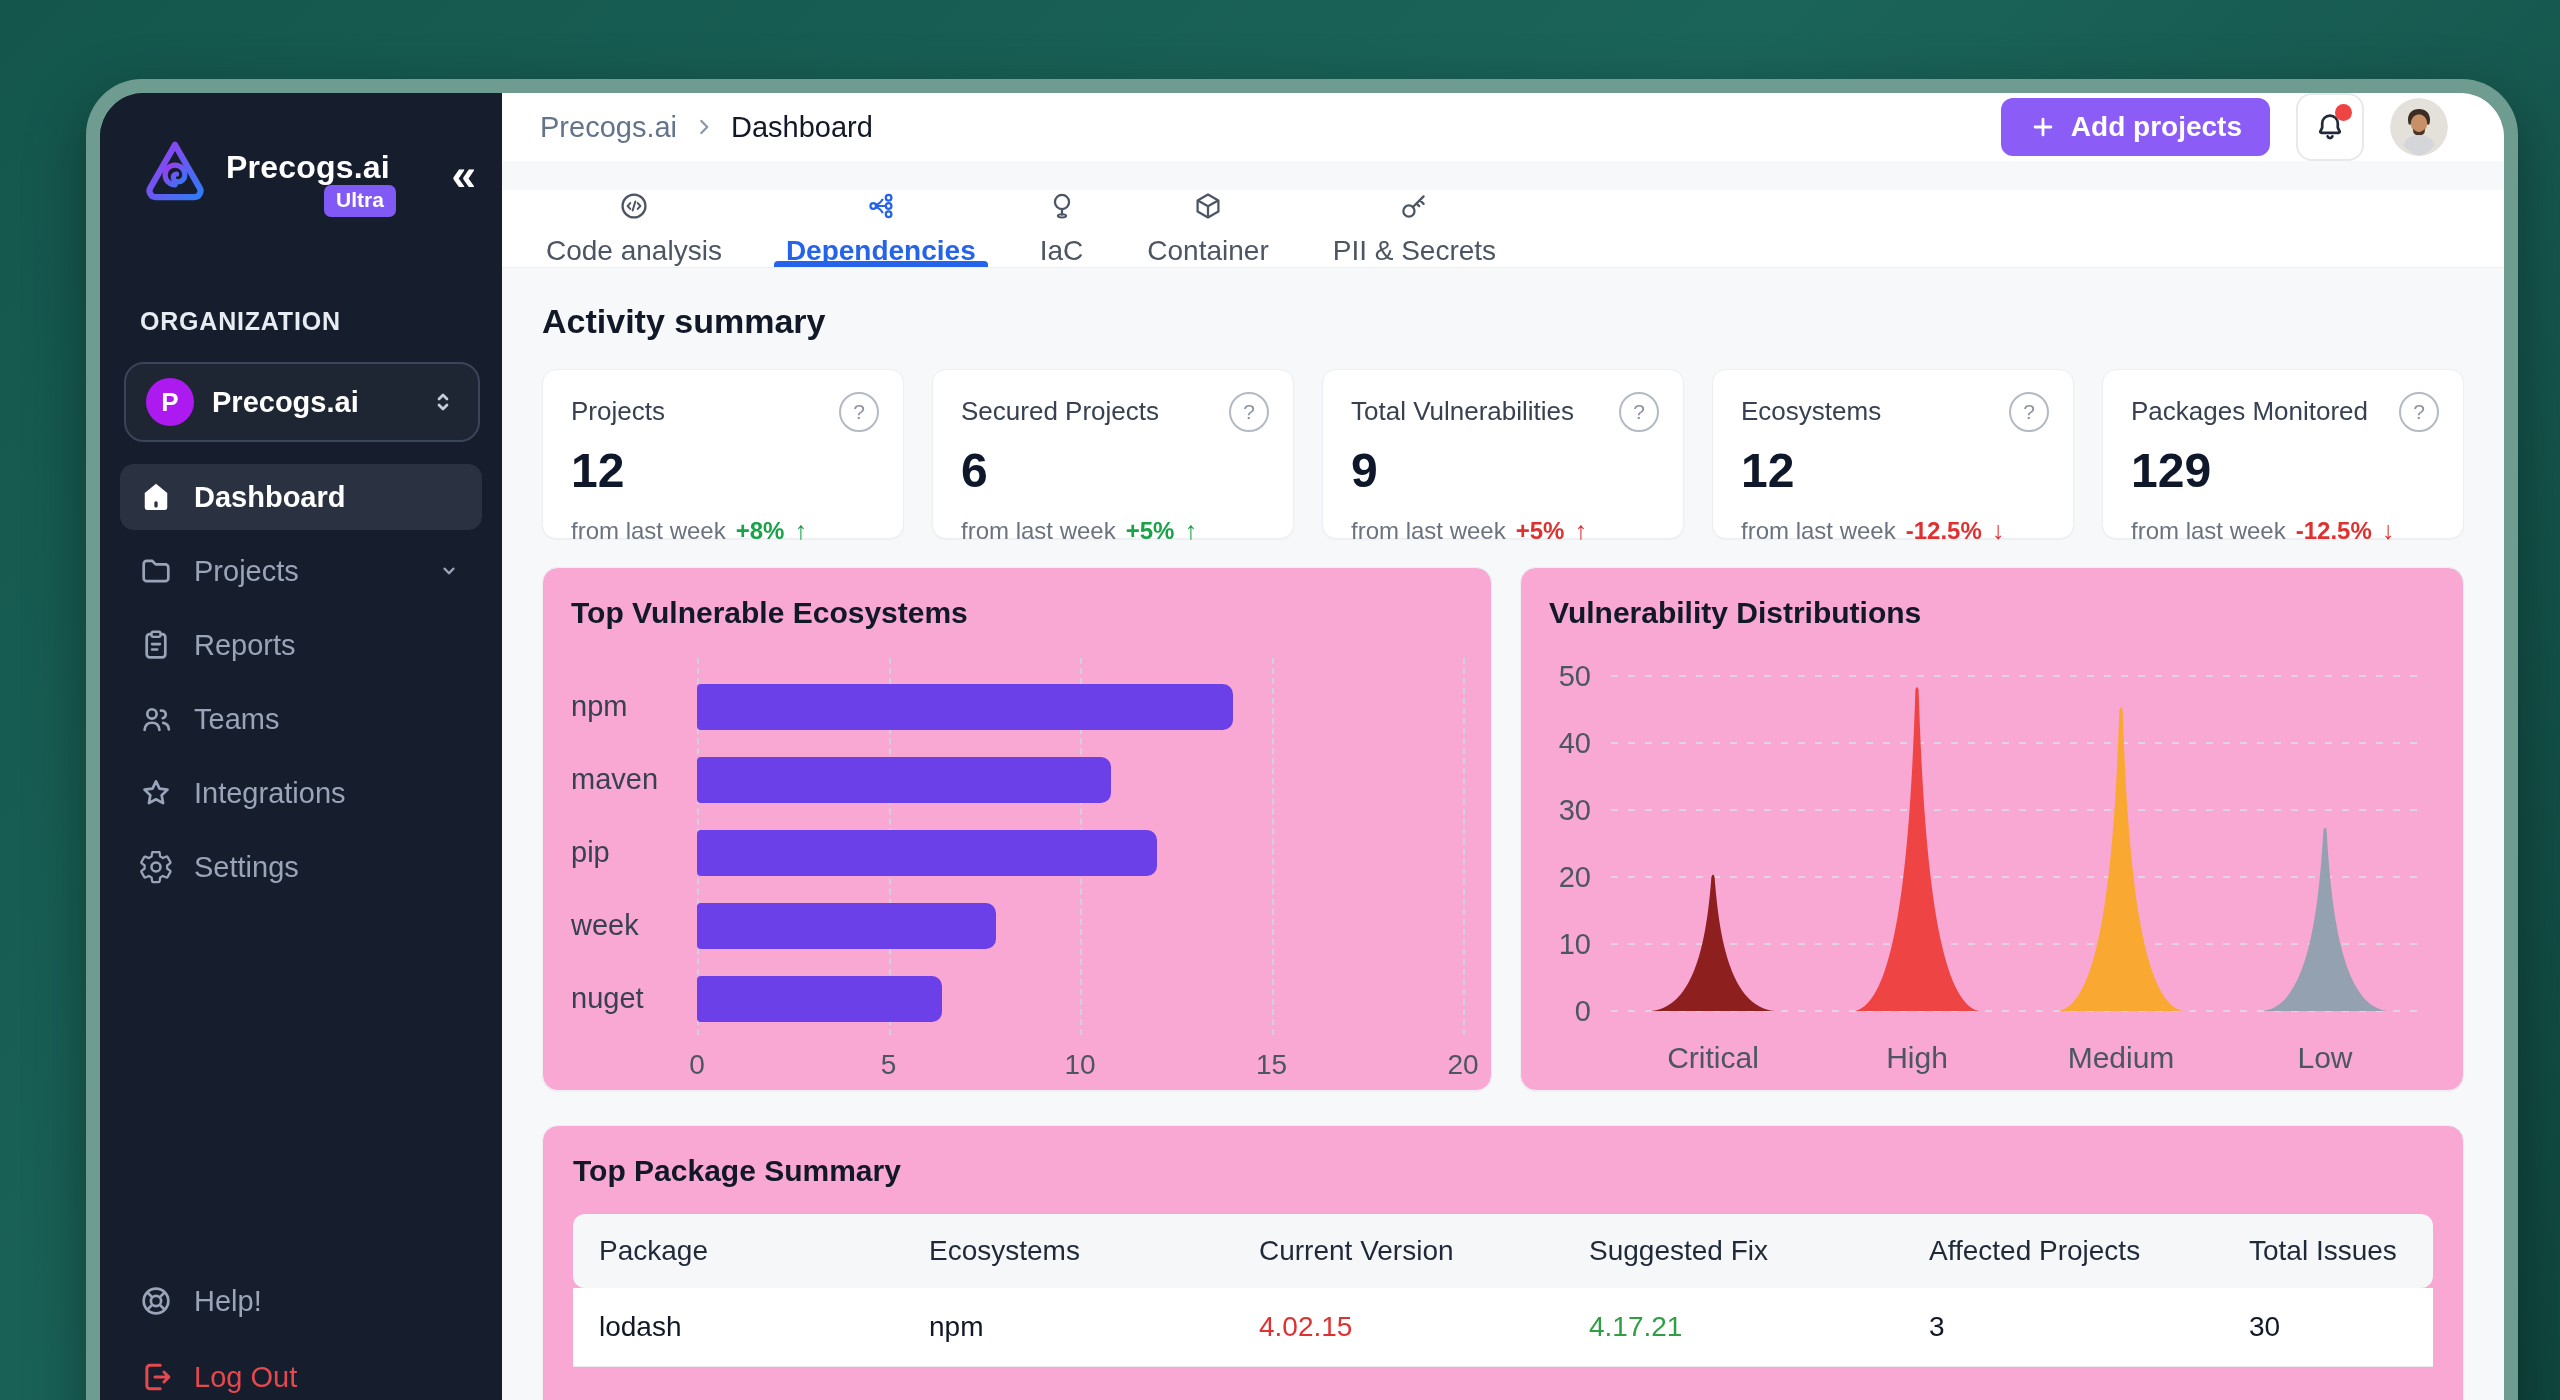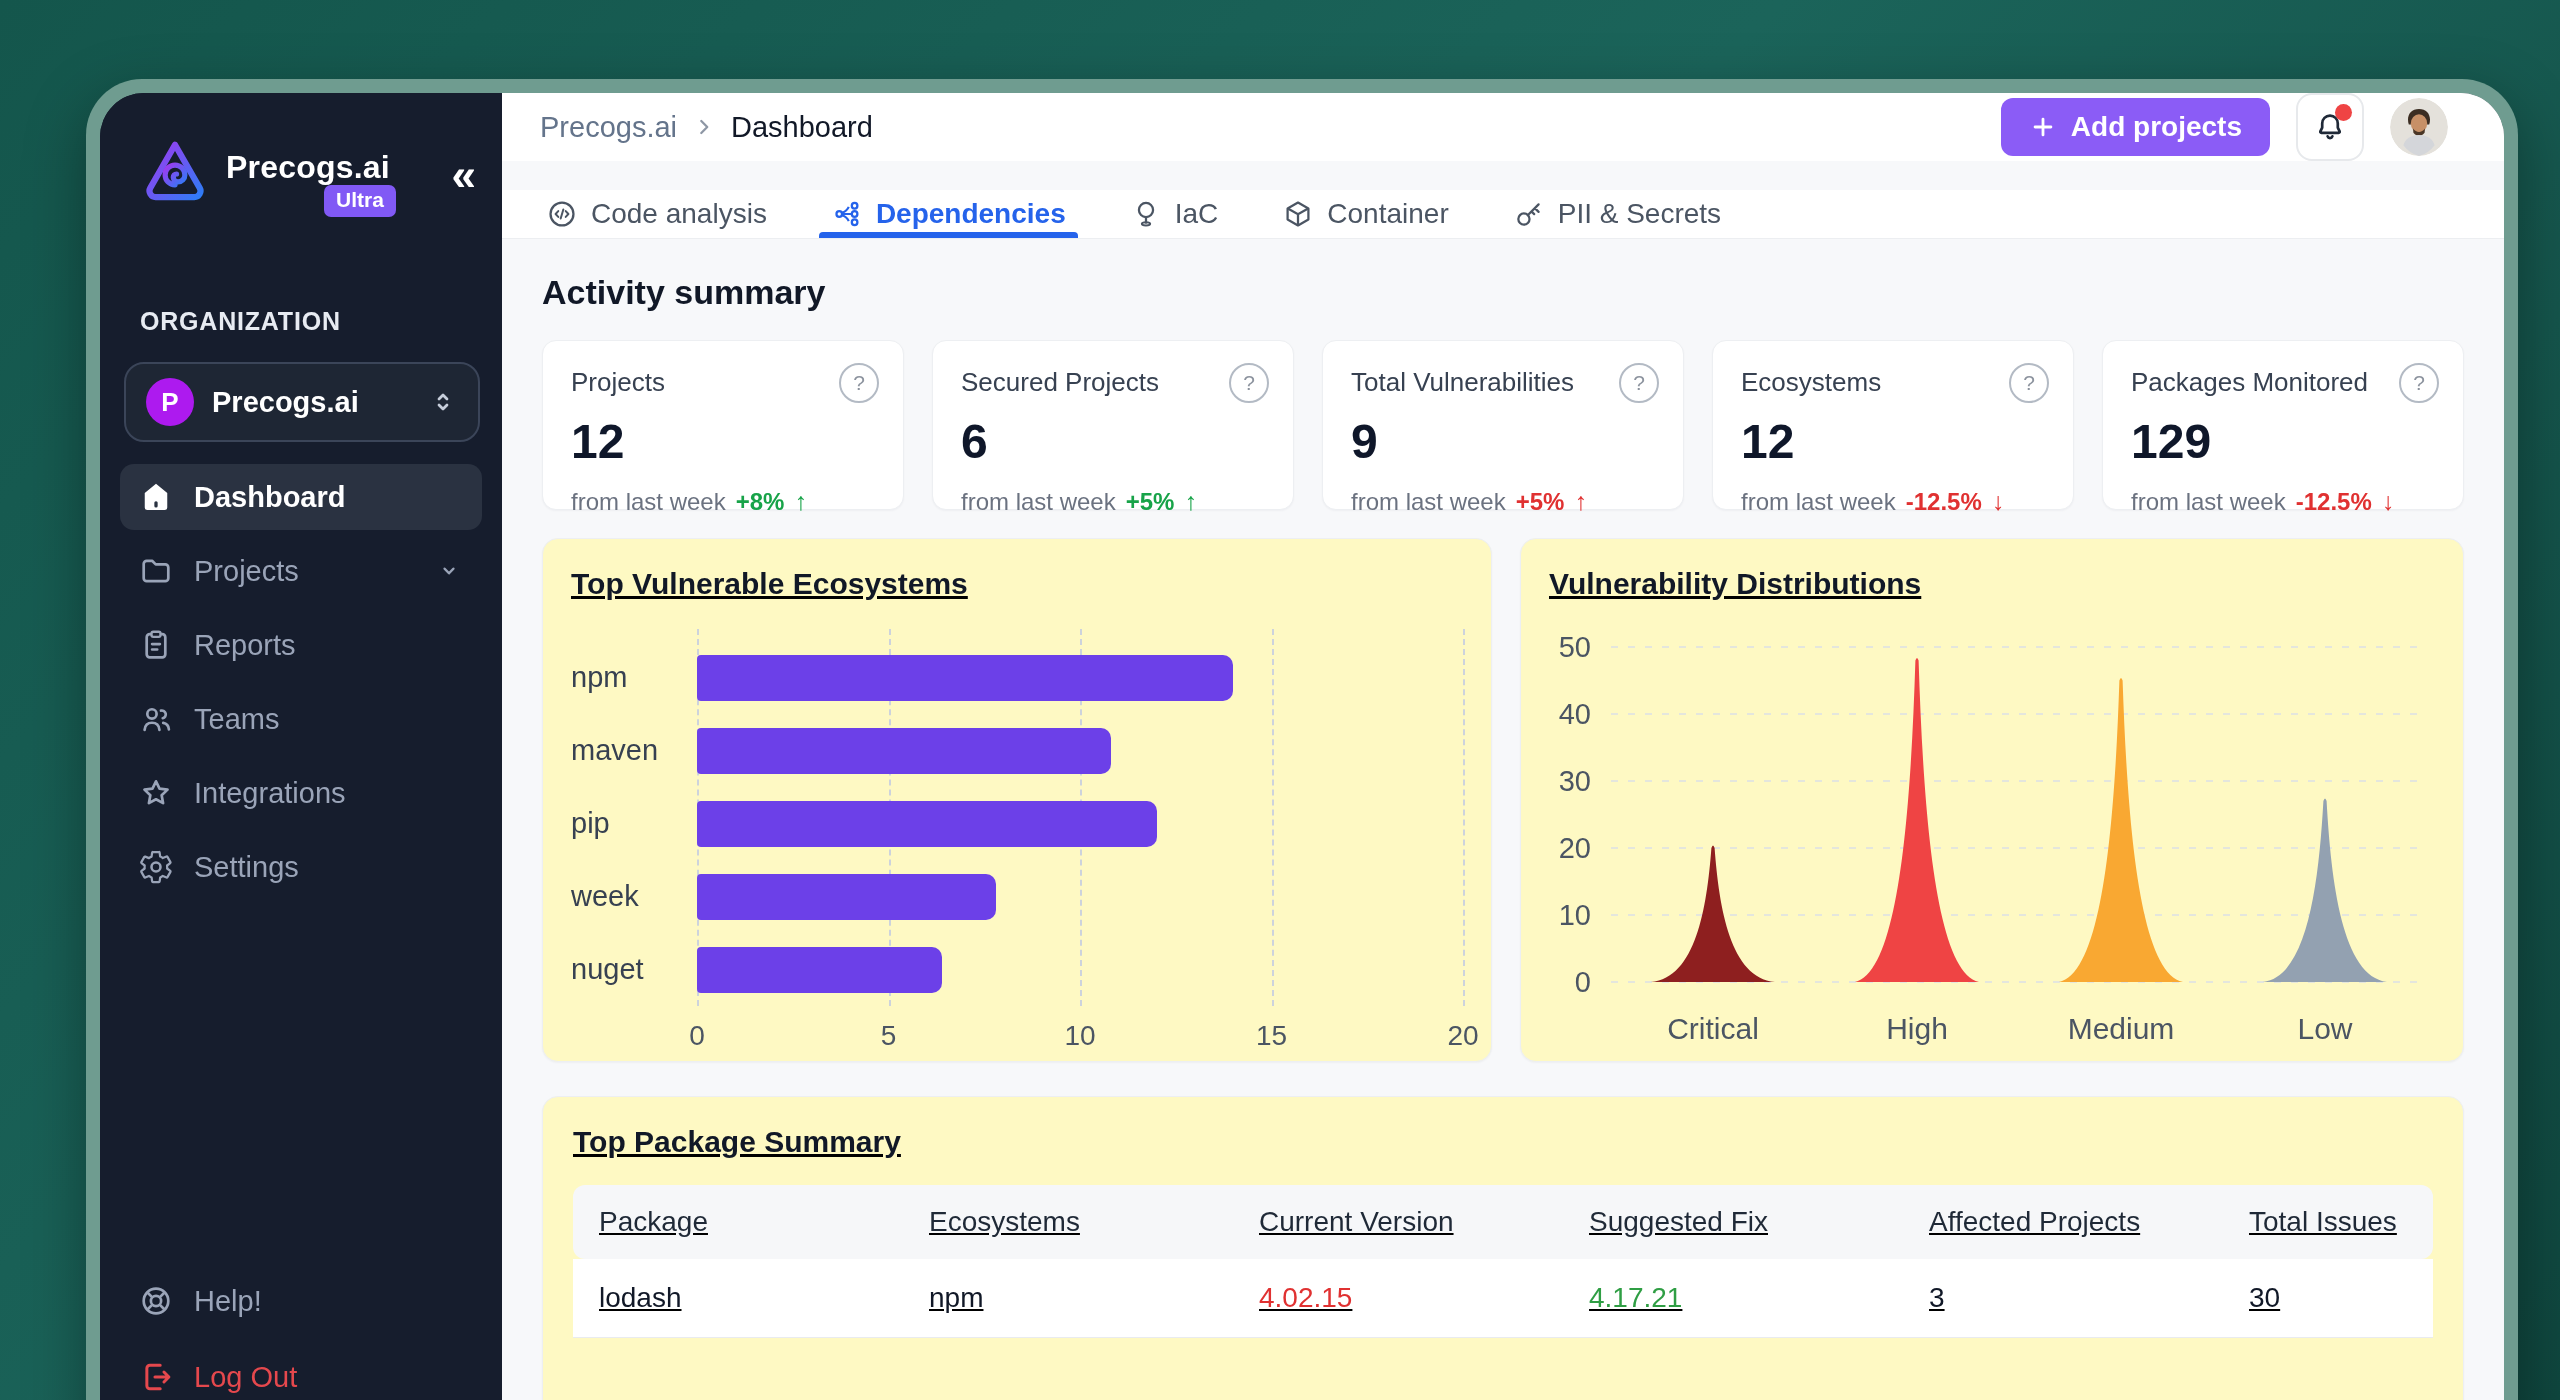--- a/index.html
+++ b/index.html
@@ -35,40 +35,40 @@
   .crumbs{display:flex;align-items:center;gap:14px;font-size:29px;}
   .crumb-root{color:#64748B;}
   .crumb-current{color:#111827;font-weight:500;}
   .top-actions{margin-left:auto;display:flex;align-items:center;gap:26px;}
   .add-btn{height:58px;background:#8b5cf6;border:none;border-radius:12px;color:#fff;font-size:28px;font-weight:600;display:flex;align-items:center;gap:14px;padding:0 28px;cursor:pointer;font-family:inherit;}
   .icon-btn{width:64px;height:64px;background:#fff;border:2px solid #E7E9EC;border-radius:16px;display:flex;align-items:center;justify-content:center;position:relative;cursor:pointer;}
   .dot{position:absolute;top:9px;right:10px;width:17px;height:17px;border-radius:50%;background:#EF4444;}
   .avatar{width:58px;height:58px;border-radius:50%;overflow:hidden;cursor:pointer;flex:0 0 58px;}
 
   .tabsband{margin-top:29px;background:#FFFFFF;height:84px;display:flex;align-items:stretch;padding:0 38px;border-bottom:1px solid #ECEEF1;}
-  .tab{display:flex;align-items:center;gap:13px;font-size:28px;color:#4B5563;padding:0 6px;margin-right:52px;position:relative;cursor:pointer;}
+  .tab{display:flex;align-items:center;gap:13px;font-size:28px;color:#4B5563;padding:0 6px;margin-right:52px;position:relative;cursor:pointer;flex-direction:column;}
   .tab .ico{width:32px;height:32px;}
   .tab.active{color:#2563EB;font-weight:600;}
   .tab.active::after{content:"";position:absolute;left:-6px;right:-6px;bottom:0;height:6px;background:#2563EB;border-radius:4px 4px 0 0;}
 
   .content{padding:0 40px;flex:1;}
   .activity-title{margin:34px 0 0 0;font-size:34px;font-weight:700;color:#111827;}
   .cards{display:flex;gap:28px;margin-top:28px;}
   .stat-card{flex:1;background:#fff;border:1px solid #EDEFF2;border-radius:14px;height:170px;padding:26px 28px;box-sizing:border-box;box-shadow:0 1px 2px rgba(16,24,40,.04);position:relative;}
   .stat-title{font-size:26px;color:#374151;}
   .qmark{position:absolute;top:22px;right:24px;width:36px;height:36px;border:2px solid #B3BAC4;border-radius:50%;color:#8C939E;font-size:21px;display:flex;align-items:center;justify-content:center;}
   .stat-value{font-size:48px;font-weight:700;color:#0F172A;margin-top:16px;}
   .stat-note{margin-top:18px;font-size:24px;color:#6B7280;display:flex;gap:10px;align-items:center;}
   .delta{font-weight:700;}
   .tone-up .delta,.tone-up .arrow{color:#18A349;}
   .tone-down .delta,.tone-down .arrow{color:#E03131;}
   .arrow{font-size:25px;}
 
   .charts-row{display:flex;gap:28px;margin-top:28px;}
-  .panel{background:#fef9c3;border:1px solid #EDEFF2;border-radius:16px;box-shadow:0 1px 2px rgba(16,24,40,.04);box-sizing:border-box;text-decoration:underline;}
+  .panel{background:#f9a8d4;border:1px solid #EDEFF2;border-radius:16px;box-shadow:0 1px 2px rgba(16,24,40,.04);box-sizing:border-box;}
   .chart-left{width:950px;height:524px;padding:28px;}
   .chart-right{flex:1;height:524px;padding:28px;}
   .panel-title{font-size:30px;font-weight:600;color:#111827;}
 
   .hbar{margin-top:40px;position:relative;margin-left:126px;height:365px;}
   .hgrid-line{position:absolute;top:-12px;bottom:0;width:0;border-left:2px dashed #CDD3DC;}
   .hrow{height:73px;display:flex;align-items:center;position:relative;}
   .hlabel{position:absolute;left:-126px;width:110px;font-size:29px;color:#374151;}
   .hbarfill{height:46px;background:#6C40E8;border-radius:4px 10px 10px 4px;position:relative;z-index:1;}
   .hticks{position:relative;margin-left:126px;height:50px;margin-top:14px;}

